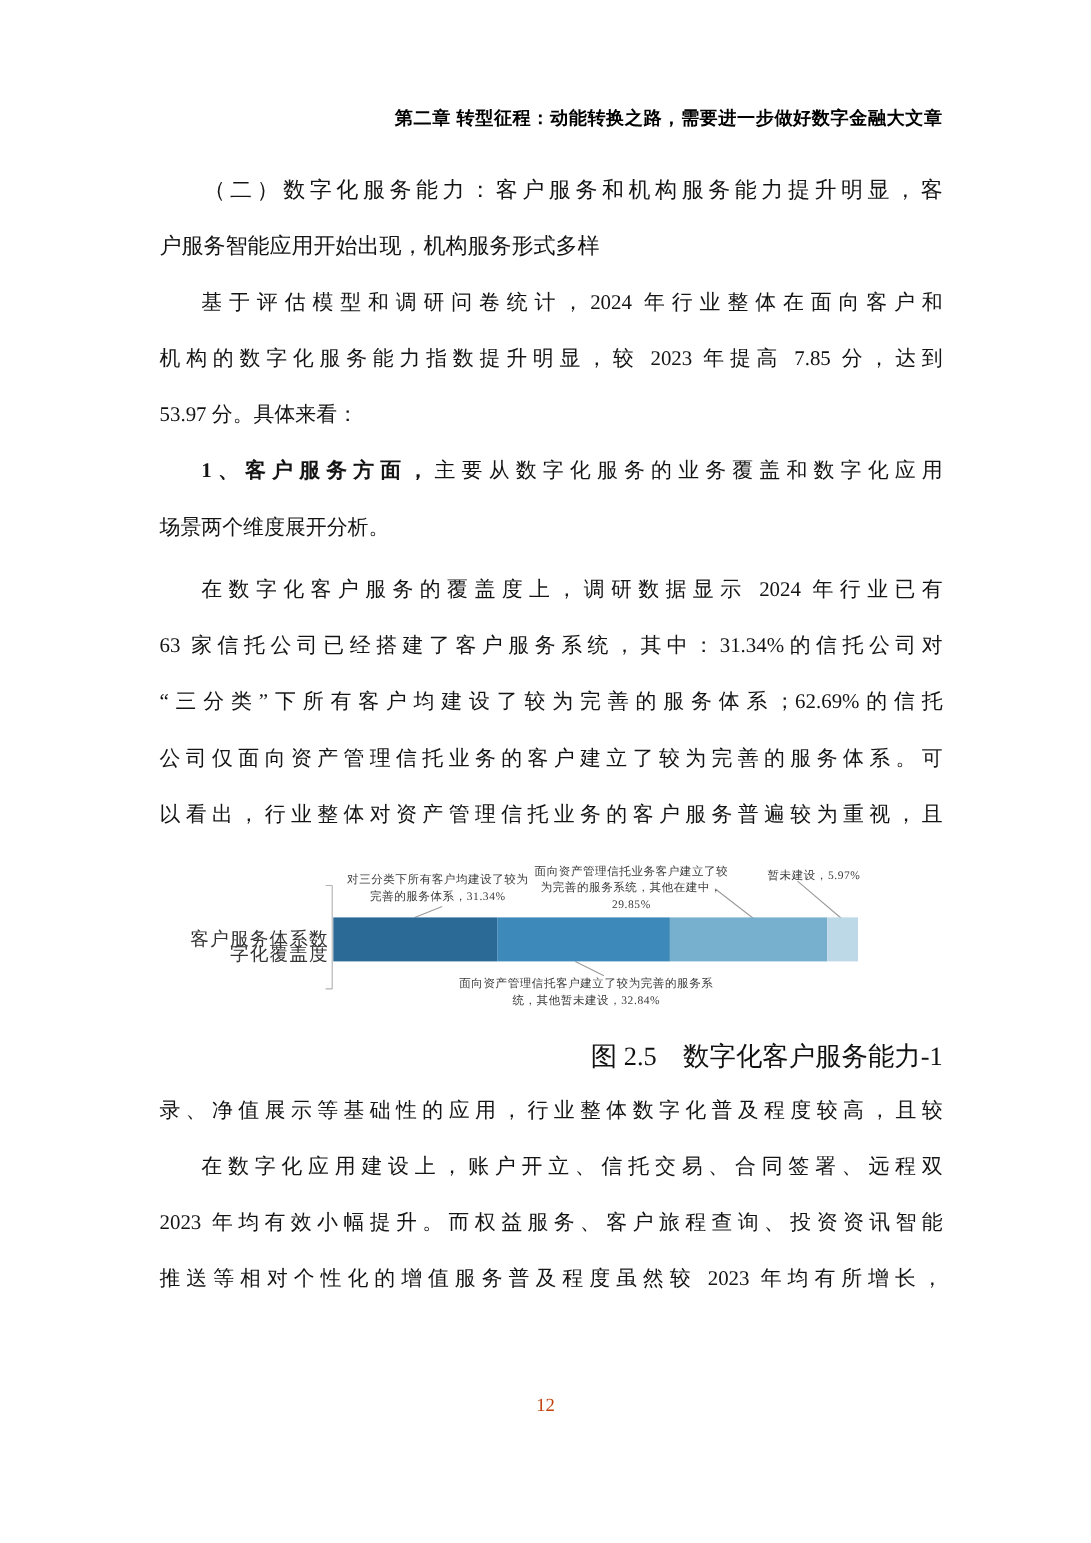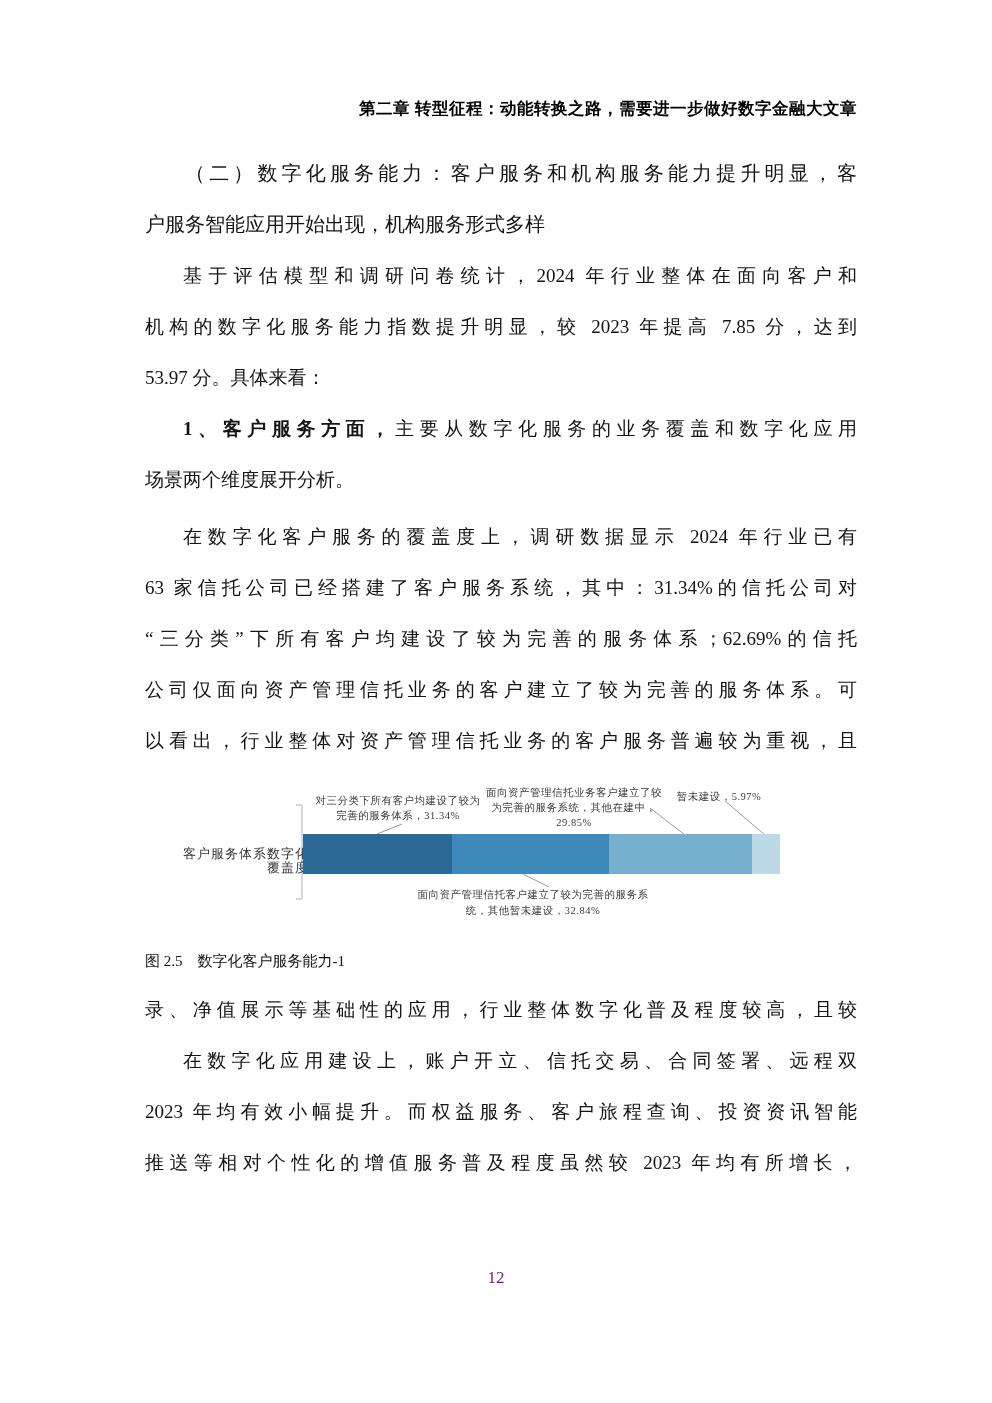--- a/index.html
+++ b/index.html
@@ -26,37 +26,37 @@
   .line.ind { text-indent:2em; }
   .b { font-weight:bold; }
 
   
   .chart { position:relative; height:172px; margin-top:2px;
            font-family:"Liberation Serif","DejaVu Serif",serif; }
   .chart svg.overlay { position:absolute; left:0; top:0; }
   .bar { position:absolute; left:158px; top:66px; width:477px; height:40px; display:flex; }
   .seg { height:100%; }
   .ylab {
-    position:absolute; left:37px; top:79px; width:127px; text-align:right;
-    font-size:13px; line-height:14px; letter-spacing:1px; color:#333;
+    position:absolute; left:27px; top:79px; width:127px; text-align:right;
+    font-size:17px; line-height:14px; letter-spacing:1px; color:#333;
   }
   .clab {
     position:absolute; font-size:10.5px; line-height:15px; color:#3a3a3a;
     text-align:center; white-space:pre-line; letter-spacing:0.5px;
   }
   .clab.l1 { left:158px; top:25px;  width:190px;font-family:Liberation Serif, serif; }
   .clab.l2 { left:334px; top:17px;  width:190px; }
-  .clab.l3 { left:504px; top:21px;  width:140px; }
+  .clab.l3 { left:525px; top:21px;  width:140px; }
   .clab.l4 { left:268px; top:119px; width:240px; line-height:16px; }
 
-  .caption { text-align:left; font-size:15px; line-height:30px; margin-top:6px; color:#111; }
+  .caption { text-align:right; font-size:24px; line-height:30px; margin-top:6px; color:#111; }
 
   .page-num {
     position:absolute; top:1268px; left:0; width:100%; text-align:center;
-    font-size:17px; color:#701a75; font-family:"Liberation Serif","DejaVu Serif",serif;
+    font-size:17px; color:#c2410c; font-family:"Liberation Serif","DejaVu Serif",serif;
   }
 </style>
 </head>
 <body>
 
 <div class="page">
   <div class="content">
 
     <div class="doc-header">第二章 转型征程：动能转换之路，需要进一步做好数字金融大文章</div>
 

